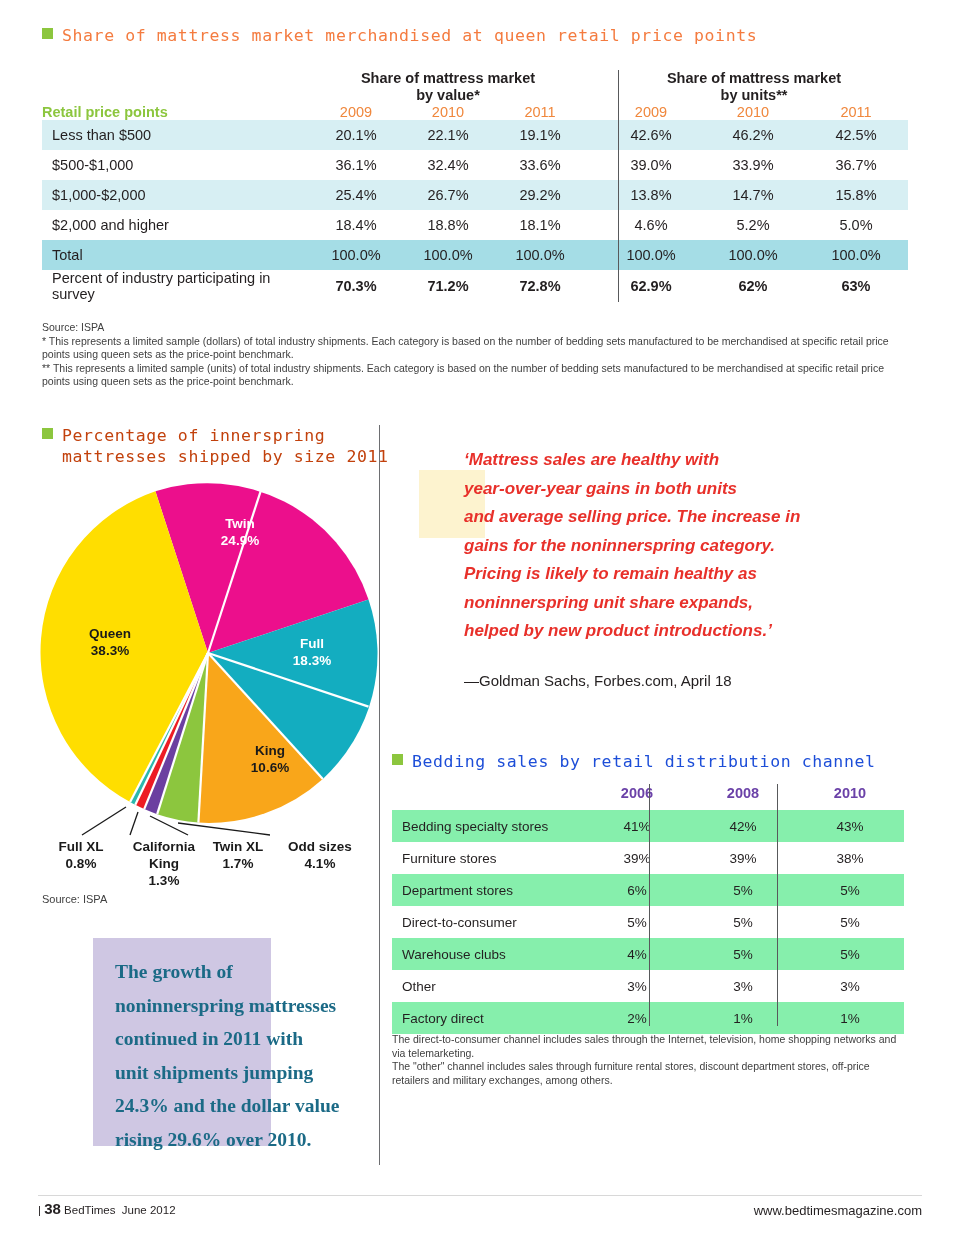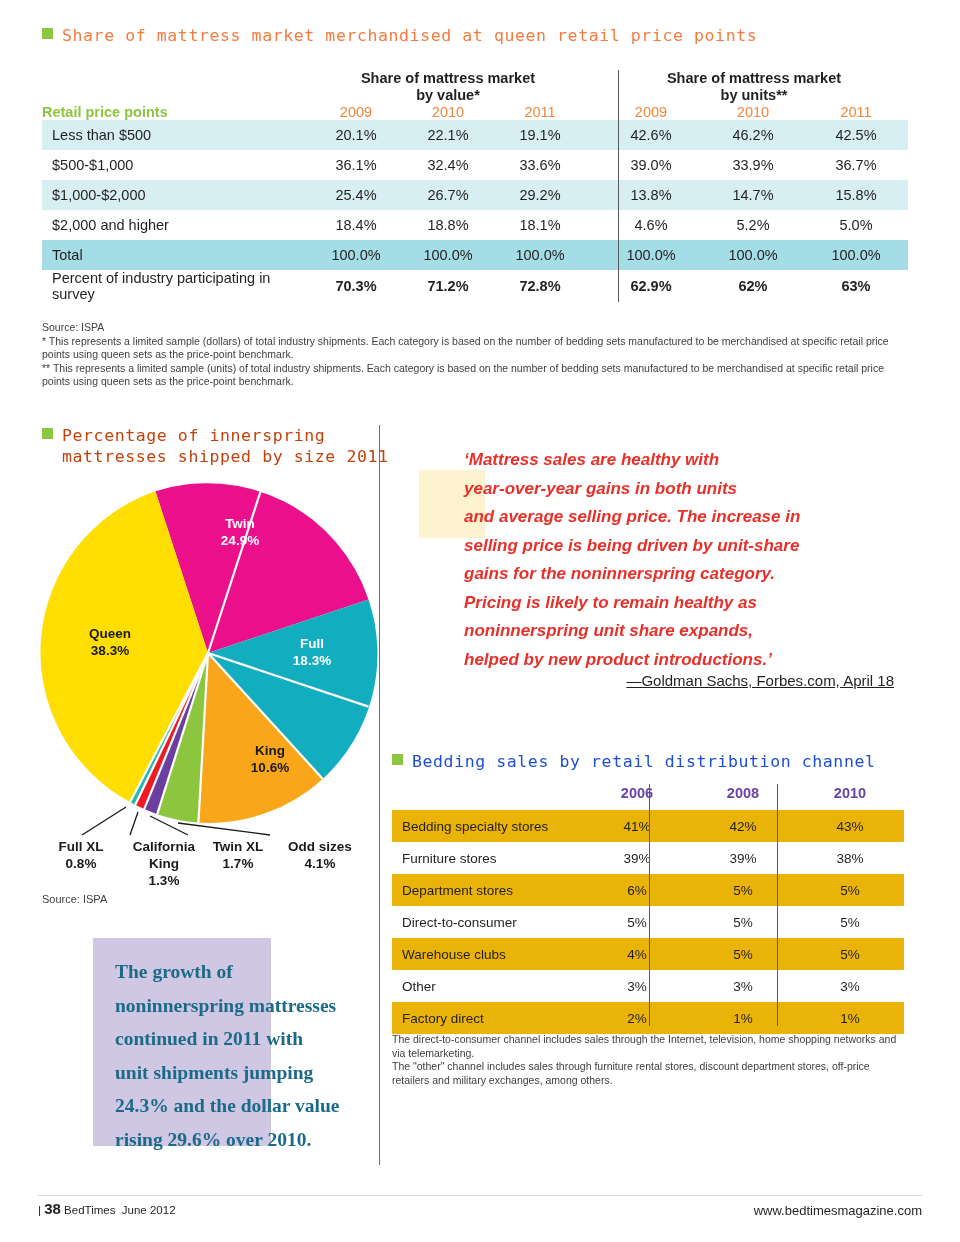--- a/index.html
+++ b/index.html
@@ -104,34 +104,34 @@
     background: #fdf3cf;
   }
   #quote {
     left: 464px; top: 446px; width: 430px;
     color: #e8302a; font-style: italic; font-weight: bold;
     font-size: 17px; line-height: 28.5px;
     font-family: "Liberation Sans", sans-serif;
   }
   #quote-attr {
     left: 464px; top: 672px; width: 430px;
-    text-align: right; font-size: 15px; color: #231f20; text-decoration: underline;
+    font-size: 15px; color: #231f20;
   }
 
   
   #t2-head { left: 392px; top: 752px; }
   #table2 { left: 392px; top: 784px; width: 512px; }
   #table2 table { border-collapse: collapse; width: 100%; }
   #table2 th {
     font-size: 14.5px; color: #6b42a8; font-weight: bold;
     text-align: center; padding-bottom: 9px;
   }
   #table2 td { height: 30px; font-size: 13.5px; text-align: center; }
   #table2 td.lbl { text-align: left; padding-left: 10px; }
-  #table2 tr.band td { background: #eab308; }
+  #table2 tr.band td { background: #86efac; }
   #t2-div1 { left: 649px; top: 784px; width: 1px; height: 242px; background: #58595b; }
   #t2-div2 { left: 777px; top: 784px; width: 1px; height: 242px; background: #58595b; }
   #t2-notes { left: 392px; top: 1033px; width: 512px; }
 
   
   #pull-bg {
     left: 93px; top: 938px; width: 178px; height: 208px;
     background: #cfc7e3;
   }
   #pull-text {
@@ -354,21 +354,20 @@
     </div>
   </div>
 
   <div class="abs" id="pie-source">Source: ISPA</div>
 
   <div class="abs" id="quote-hl"></div>
   <div class="abs" id="quote">
     <div>‘Mattress sales are healthy with</div>
     <div>year-over-year gains in both units</div>
     <div>and average selling price. The increase in</div>
-    <div>selling price is being driven by unit-share</div>
     <div>gains for the noninnerspring category.</div>
     <div>Pricing is likely to remain healthy as</div>
     <div>noninnerspring unit share expands,</div>
     <div>helped by new product introductions.’</div>
   </div>
   <div class="abs" id="quote-attr">—Goldman Sachs, Forbes.com, April 18</div>
 
   <div class="abs sec-title purple" id="t2-head">
     <span class="bullet"></span><span>Bedding sales by retail distribution channel</span>
   </div>

